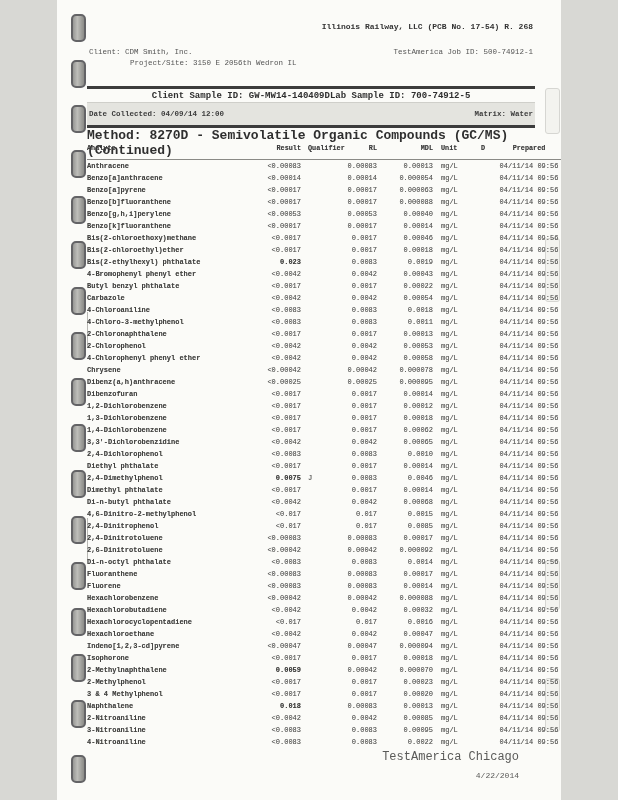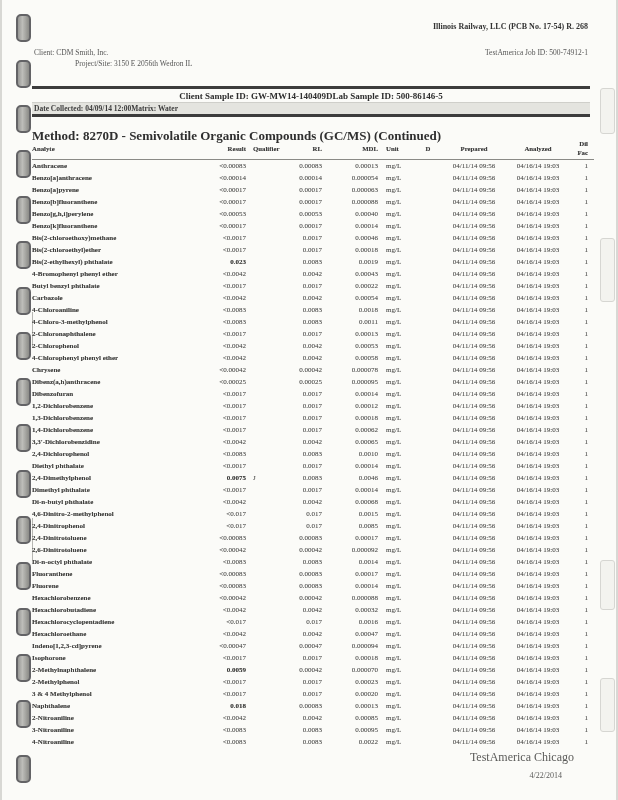--- a/index.html
+++ b/index.html
@@ -1,19 +1,19 @@
 <!DOCTYPE html>
 <html><head>
 <meta charset="utf-8">
 <style>
   html,body { margin:0; padding:0; background:#d8d8d4; }
   .page {
-    position:relative; width:614px; height:800px; margin:0 auto;
+    position:relative; width:504px; height:800px; margin:0 auto;
     background:#fbfbf8; overflow:hidden;
-    font-family:Liberation Serif, serif; color:#4d4d4d;
+    font-family:Liberation Mono, monospace; color:#4d4d4d;
   }
   
   .clip {
     position:absolute; left:14px; width:11px; height:24px;
     background:linear-gradient(90deg,#8f8f8d,#b9b9b5 40%,#82827e);
     border:2px solid #57575a; border-radius:5px; opacity:.92;
   }
   .ghost {
     position:absolute; right:1px; width:13px; border:1px solid #d6d6d2;
     border-radius:3px; background:#f3f3ef;
@@ -25,22 +25,22 @@
   .report-title{ position:absolute; top:28px; left:0; right:0; text-align:center; font-weight:bold; font-size:12px; color:#3a3a3a; letter-spacing:.4px; }
   .client-line { position:absolute; top:48px; left:32px;  font-size:7.5px; color:#555; }
   .job-line    { position:absolute; top:48px; right:28px; font-size:7.5px; color:#555; }
   .site-line   { position:absolute; top:59px; left:32px;  font-size:7.5px; color:#555;padding-left:41px; }
 
   
   .sample-block { position:absolute; top:86px; left:30px; right:26px;
     border-top:3px solid #3c3c3c; border-bottom:3px solid #3c3c3c; }
   .sb-row1 { display:flex; justify-content:center; align-items:baseline;
     padding:2px 1px 1px 1px; font-weight:bold; font-size:9px; color:#2e2e2e; }
-  .sb-band { display:flex; background:#e4e4df;
-    border-top:1px solid #cfcfca; padding:1px 2px; font-weight:bold;
+  .sb-band { display:flex; justify-content:space-between; background:#e4e4df;
+    border-top:1px solid #cfcfca; padding:7px 2px; font-weight:bold;
     font-size:7.5px; color:#3c3c3c; }
 
   
   .method-line { position:absolute; top:128px; left:30px; right:26px;
     font-weight:bold; font-size:13px; color:#2f2f2f; }
   .results { position:absolute; top:139px; left:30px; width:562px;
     border-collapse:collapse; table-layout:fixed; font-size:7px; color:#585856;
     text-shadow:0 0 0.6px rgba(70,70,70,.45); }
   .results th { font-size:6.8px; font-weight:bold; color:#3a3a3a; padding:0 0 2px 0;
     border-bottom:1px solid #8a8a86; line-height:9px; }
@@ -53,21 +53,21 @@
   .c-unit    { text-align:left; padding-left:8px !important; }
   .c-d       { text-align:center; }
   .c-prep    { text-align:center; }
   .c-anal    { text-align:center; }
   .c-dil     { text-align:right; padding-right:6px !important; }
   td.detected { font-weight:bold; color:#3a3a38; }
 
   
   .lab-line  { position:absolute; top:750px; right:42px; font-size:12px; color:#5a5a58; }
   .page-line { position:absolute; top:771px; left:0; right:0; text-align:center; font-size:8px; color:#5a5a58; }
-  .date-line { position:absolute; top:771px; right:54px; font-size:8px; color:#5a5a58; }
+  .date-line { position:absolute; top:771px; right:42px; font-size:8px; color:#5a5a58; }
 </style>
 </head>
 <body>
 
 <div class="page">
 
   <div id="artifacts">
       <div class="clip" style="top: 14px;"></div>
       <div class="clip" style="top: 60px;"></div>
       <div class="clip" style="top: 105px;"></div>
@@ -94,21 +94,21 @@
   <div class="scanline" style="left:30px;top:518px;height:42px;"></div>
 
   <div class="proj-line">Illinois Railway, LLC (PCB No. 17-54) R. 268</div>
   <div class="client-line">Client: CDM Smith, Inc.</div>
   <div class="job-line">TestAmerica Job ID: 500-74912-1</div>
   <div class="site-line">Project/Site: 3150 E 2056th Wedron IL</div>
 
   <div class="sample-block">
     <div class="sb-row1">
       <span>Client Sample ID: GW-MW14-140409D</span>
-      <span>Lab Sample ID: 500-86146-5</span>
+      <span>Lab Sample ID: 700-74912-5</span>
     </div>
     <div class="sb-band">
       <span>Date Collected: 04/09/14 12:00</span>
       <span>Matrix: Water</span>
     </div>
   </div>
 
   <div class="method-line">Method: 8270D - Semivolatile Organic Compounds (GC/MS) (Continued)</div>
 
   <table class="results">

